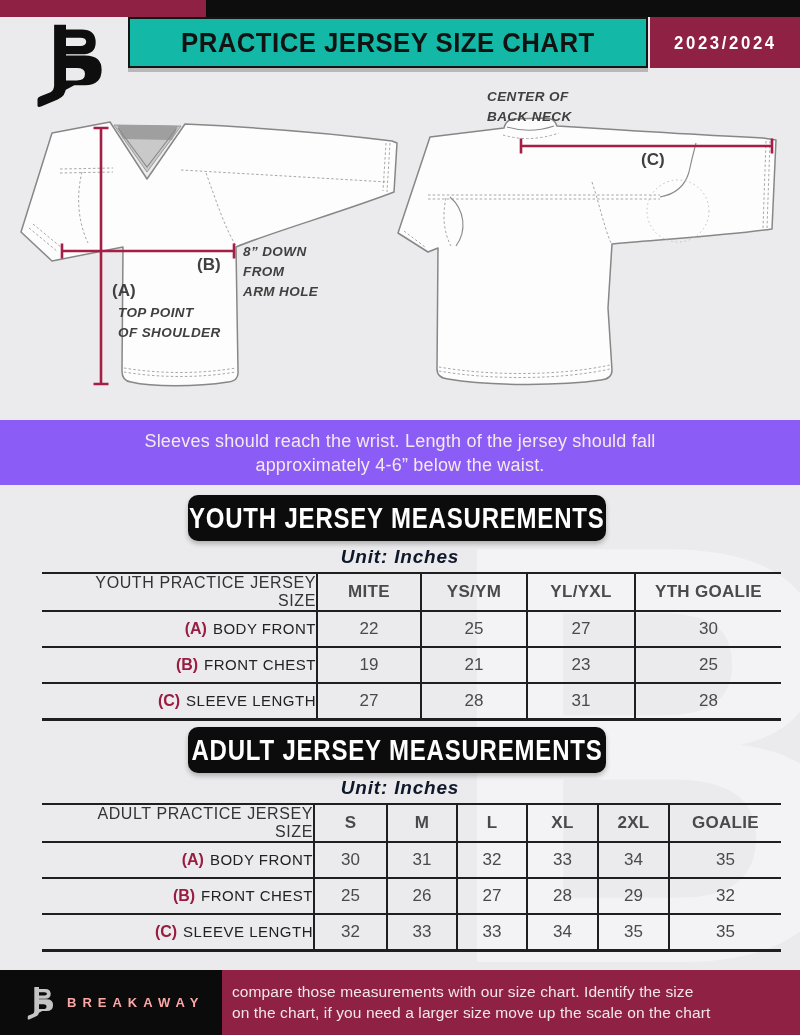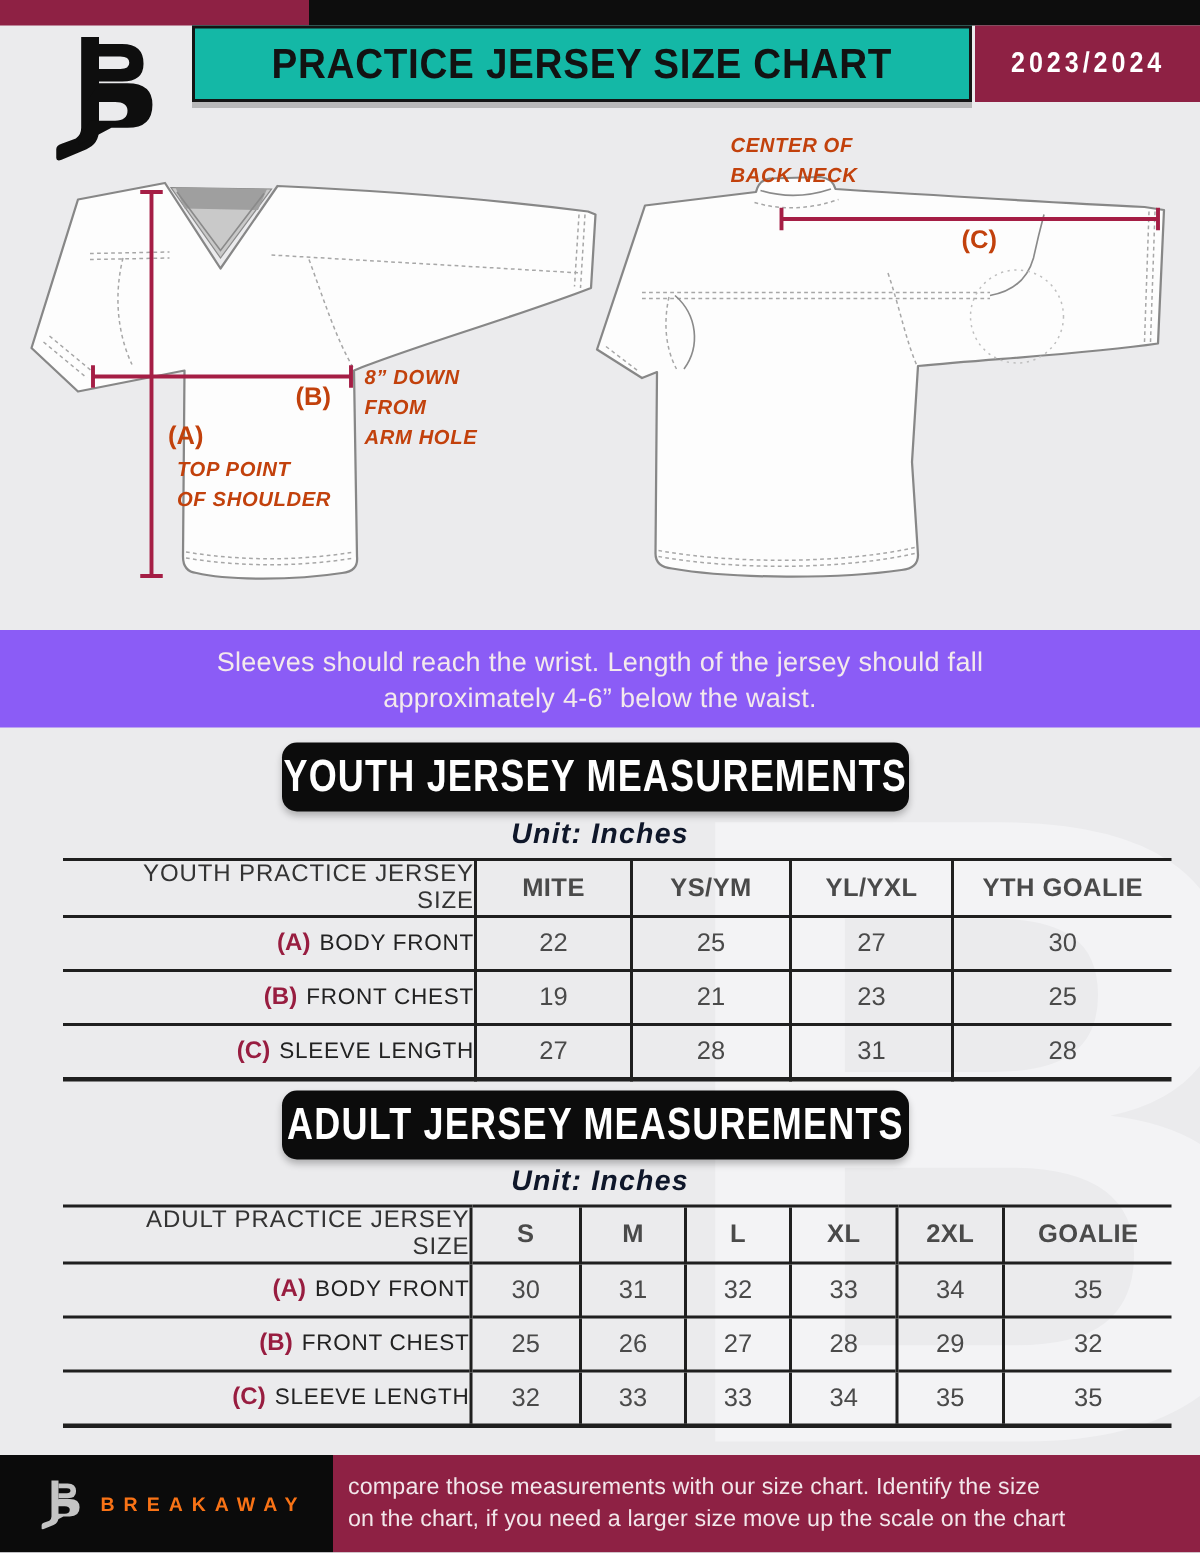--- a/index.html
+++ b/index.html
@@ -38,21 +38,21 @@
   }
   .logo-header{position:absolute;left:28px;top:22px;width:76px;height:86px;color:#0E0E0E;}
   
   svg.jerseys{position:absolute;left:0;top:68px;width:800px;height:352px;}
   .outline{fill:#FDFDFD;stroke:#878787;stroke-width:1.5;stroke-linejoin:round;}
   .thin{fill:none;stroke:#8a8a8a;stroke-width:1.1;}
   .seam{fill:none;stroke:#A7A7A7;stroke-width:1;stroke-dasharray:2.5 2.2;}
   .dotted{fill:none;stroke:#BFBFBF;stroke-width:1;stroke-dasharray:1.5 3;}
   .measure{fill:none;stroke:#A51E45;stroke-width:2.6;}
   .anno{
-    position:absolute;color:#c2410c;font-style:italic;font-weight:600;
+    position:absolute;color:#404040;font-style:italic;font-weight:600;
     font-size:13.5px;line-height:20px;letter-spacing:.4px;white-space:nowrap;
   }
   .anno.tag{font-style:normal;font-weight:800;font-size:17px;letter-spacing:0;}
   
   .notice{
     position:absolute;left:0;top:420px;width:800px;height:65px;background:#8b5cf6;
     display:flex;flex-direction:column;align-items:center;justify-content:center;
     color:#F3E9EC;font-size:18px;line-height:24px;letter-spacing:.2px;
   }
   
@@ -86,21 +86,21 @@
   .table-title{font-size:16px;color:#333;letter-spacing:.6px;padding-left:20px;display:block;text-align:right;}
   .rowlabel .tag{color:#981D40;font-weight:800;font-size:16px;padding-left:46px;}
   .rowlabel .lbl{color:#222;font-size:15px;letter-spacing:.5px;padding-left:6px;}
   
   .footer-black{
     position:absolute;left:0;top:970px;width:222px;height:65px;background:#0B0B0B;
     display:flex;align-items:center;
   }
   .logo-footer{width:30px;height:34px;color:#C4C4C4;margin-left:24px;flex:none;}
   .brand{
-    color:#f97316;font-weight:700;font-size:13px;letter-spacing:6px;margin-left:13px;white-space:nowrap;
+    color:#fca5a5;font-weight:700;font-size:13px;letter-spacing:6px;margin-left:13px;white-space:nowrap;
   }
   .footer-maroon{
     position:absolute;left:222px;top:970px;width:578px;height:65px;background:#8E2144;
     display:flex;flex-direction:column;justify-content:center;
     color:#F2E6EA;font-size:15.5px;line-height:20.5px;padding-left:10px;box-sizing:border-box;
     letter-spacing:.1px;white-space:nowrap;
   }
 </style>
 </head>
 <body>

